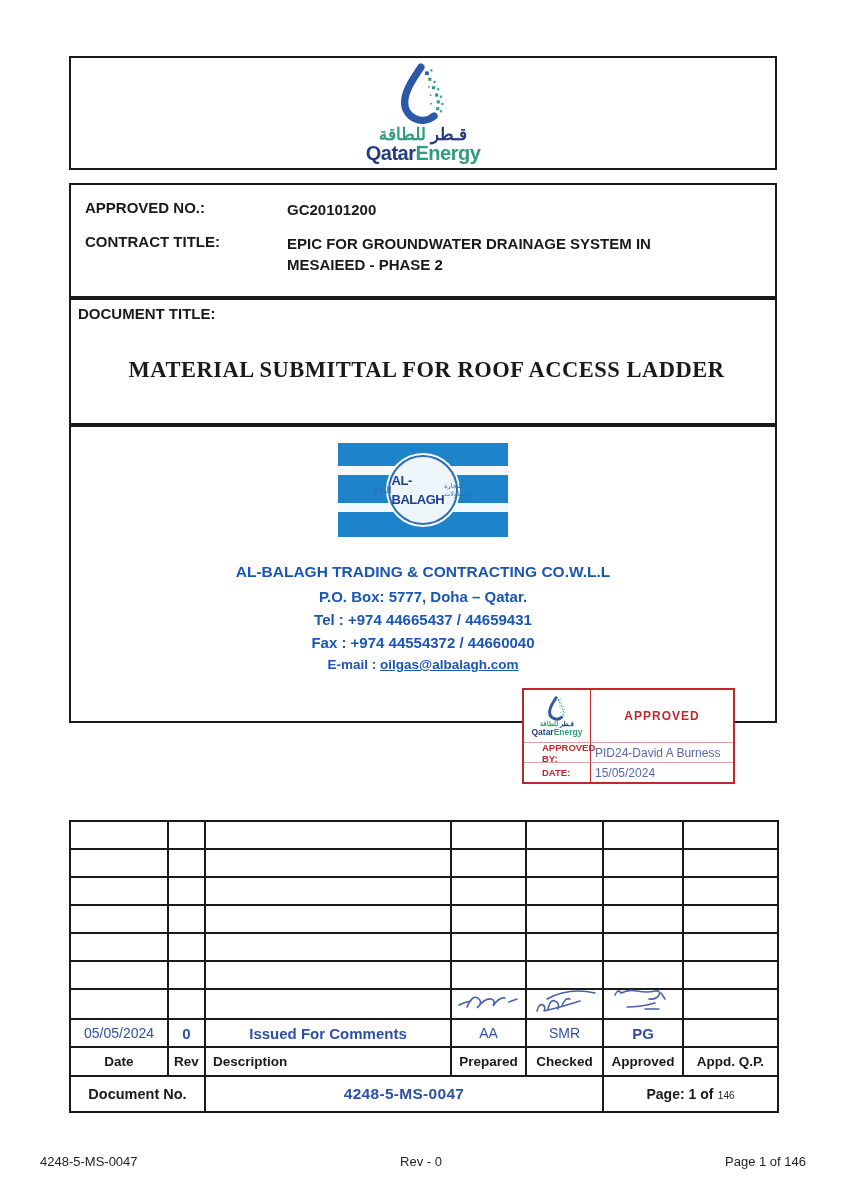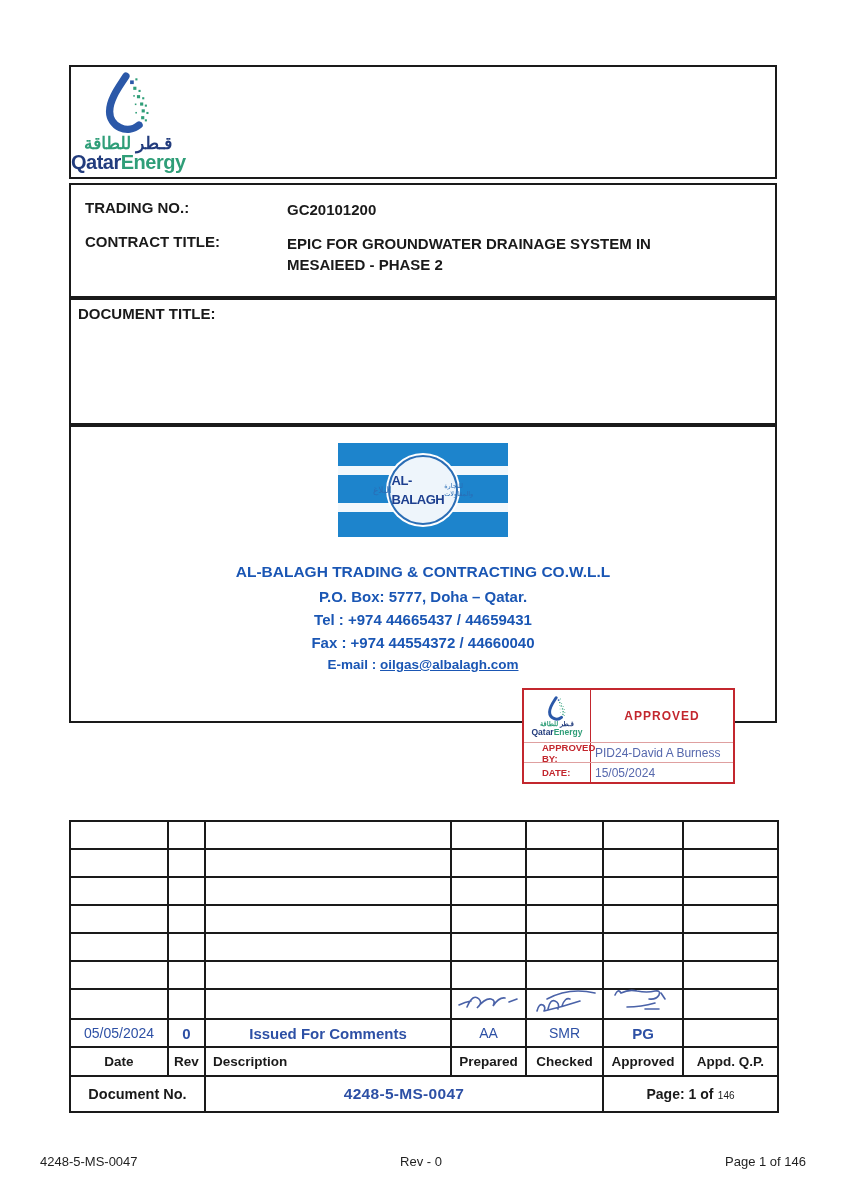--- a/index.html
+++ b/index.html
@@ -2,21 +2,21 @@
 <html><head>
 <meta charset="utf-8">
 <style>
   html,body { margin:0; padding:0; background:#fff; }
   .page {
     position:relative; width:842px; height:1191px; background:#fff;
     font-family:"Liberation Sans", sans-serif; color:#1a1a1a; overflow:hidden;
   }
   .box { position:absolute; left:69px; width:708px; border:2px solid #1a1a1a; box-sizing:border-box; background:#fff; }
   
-  #logo-box { top:65px; height:114px; display:flex; align-items:center; }
+  #logo-box { top:56px; height:114px; display:flex; align-items:center; justify-content:center; }
   .qe-logo { display:flex; flex-direction:column; align-items:center; line-height:1; }
   .qe-drop { width:56px; height:62px; }
   .qe-arabic { font-size:17px; font-weight:bold; color:#223c7d; margin-top:1px; letter-spacing:1px; }
   .qe-arabic .teal { color:#2f9e78; }
   .qe-wordmark { font-size:20px; font-weight:bold; color:#223c7d; letter-spacing:-0.5px; }
   .qe-wordmark .teal { color:#2f9e78; }
   
   #contract-box { top:183px; height:115px; padding:14px 0 0 14px; }
   .c-row { display:flex; margin-bottom:13px; }
   .c-label { width:202px; font-weight:bold; font-size:15px; }
@@ -114,31 +114,32 @@
         </defs>
         <use href="#qe-drop-shape"></use>
       </svg>
       <div class="qe-arabic" dir="rtl"><span>قـطر</span> <span class="teal">للطاقة</span></div>
       <div class="qe-wordmark"><span>Qatar</span><span class="teal">Energy</span></div>
     </div>
   </div>
 
   <div class="box" id="contract-box">
     <div class="c-row">
-      <div class="c-label">TRADING NO.:</div>
+      <div class="c-label">APPROVED NO.:</div>
       <div class="c-value">GC20101200</div>
     </div>
     <div class="c-row">
       <div class="c-label">CONTRACT TITLE:</div>
       <div class="c-value">EPIC FOR GROUNDWATER DRAINAGE SYSTEM IN MESAIEED - PHASE 2</div>
     </div>
   </div>
 
   <div class="box" id="doc-title-box">
     <div class="dt-label">DOCUMENT TITLE:</div>
+    <div class="dt-title">MATERIAL SUBMITTAL FOR ROOF ACCESS LADDER</div>
   </div>
 
   <div class="box" id="contractor-box">
     <div class="ab-logo">
       <div class="ab-stripe s1"></div>
       <div class="ab-stripe s2"></div>
       <div class="ab-circle">
         <div class="ab-ar-top">البلاغ</div>
         <div class="ab-name">AL-BALAGH</div>
         <div class="ab-ar-bottom">للتجارة والمقاولات</div>

